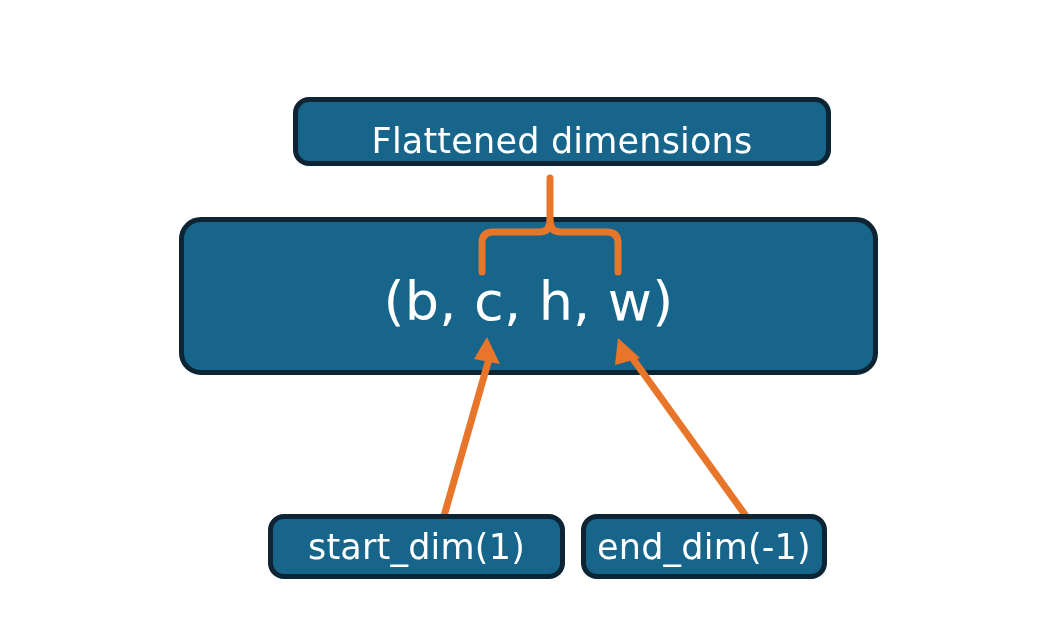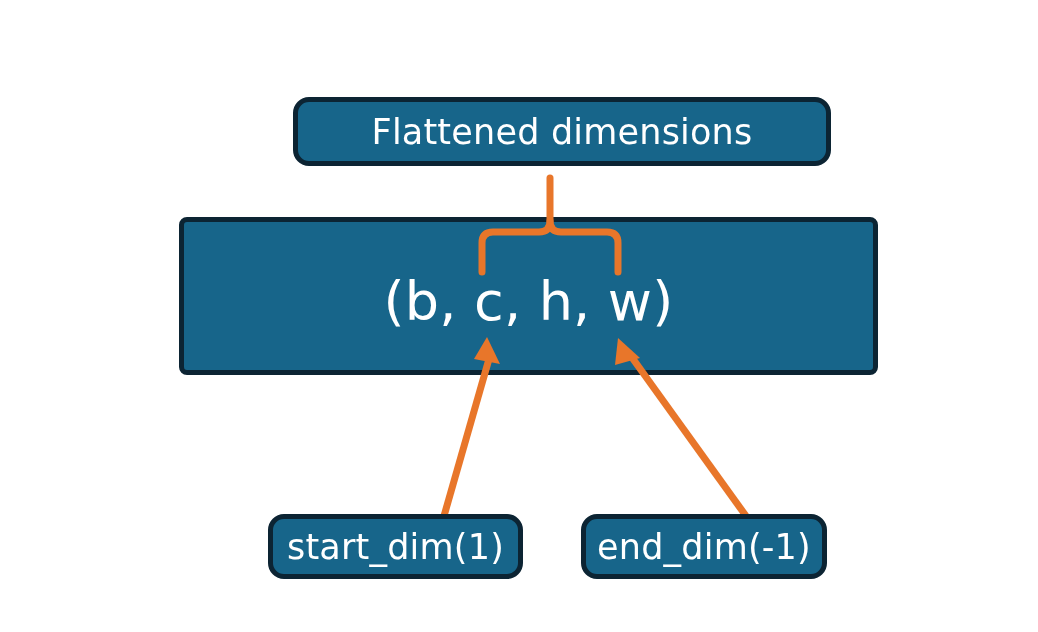--- a/index.html
+++ b/index.html
@@ -40,43 +40,44 @@
     user-select: none;
   }
 
   #node-flattened {
     left: 293px;
     top: 97px;
     width: 538px;
     height: 69px;
     font-size: 35px;
     z-index: 3;
+    align-items: flex-end;
   }
 
   #node-shape {
     left: 179px;
     top: 217px;
     width: 699px;
     height: 158px;
-    border-radius: 8px;
+    border-radius: 22px;
     z-index: 1;
   }
 
   #node-shape .shape-label {
     font-size: 54px;
     line-height: 1;
     position: relative;
     top: 6px;
     z-index: 4;
   }
 
   #node-start-dim {
     left: 268px;
     top: 514px;
-    width: 255px;
+    width: 297px;
     height: 65px;
     font-size: 35px;
     z-index: 3;
   }
 
   #node-end-dim {
     left: 581px;
     top: 514px;
     width: 246px;
     height: 65px;

